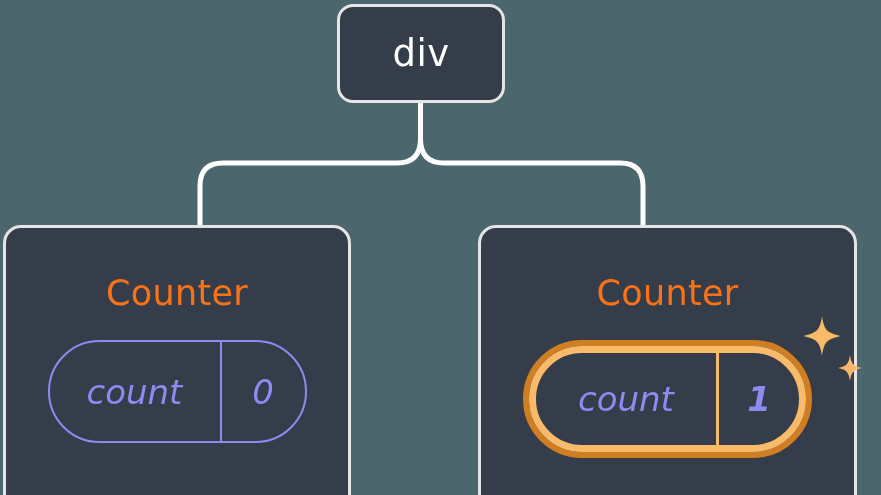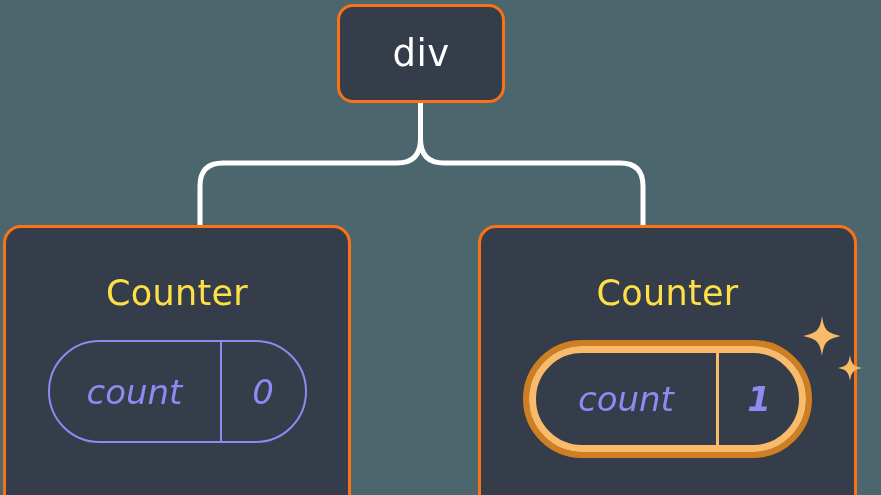--- a/index.html
+++ b/index.html
@@ -24,21 +24,21 @@
     width: 881px;
     height: 495px;
     pointer-events: none;
   }
 
   
   .node {
     position: absolute;
     box-sizing: border-box;
     background: #353c4a;
-    border: 3px solid #f97316;
+    border: 3px solid #e5e5e5;
     border-radius: 16px;
   }
 
   
   #root-node {
     left: 337px;
     top: 4px;
     width: 168px;
     height: 99px;
     display: flex;
@@ -66,21 +66,21 @@
     width: 348px;
     height: 290px;
   }
   #card-right {
     left: 478px;
     top: 225px;
     width: 379px;
     height: 290px;
   }
   .card-title {
-    color: #fde047;
+    color: #f97316;
     font-size: 35px;
     line-height: 1;
     margin-top: 48px;
     font-weight: 400;
     letter-spacing: 0.3px;
   }
 
   
   .pill-wrap {
     position: relative;

